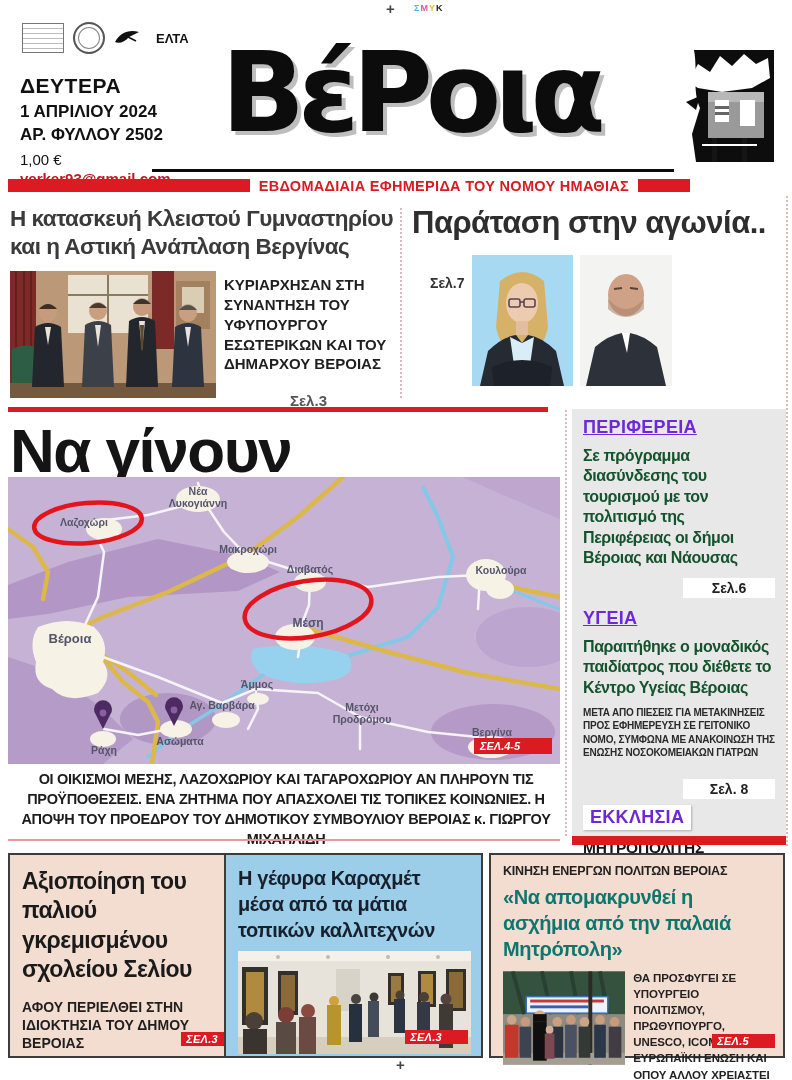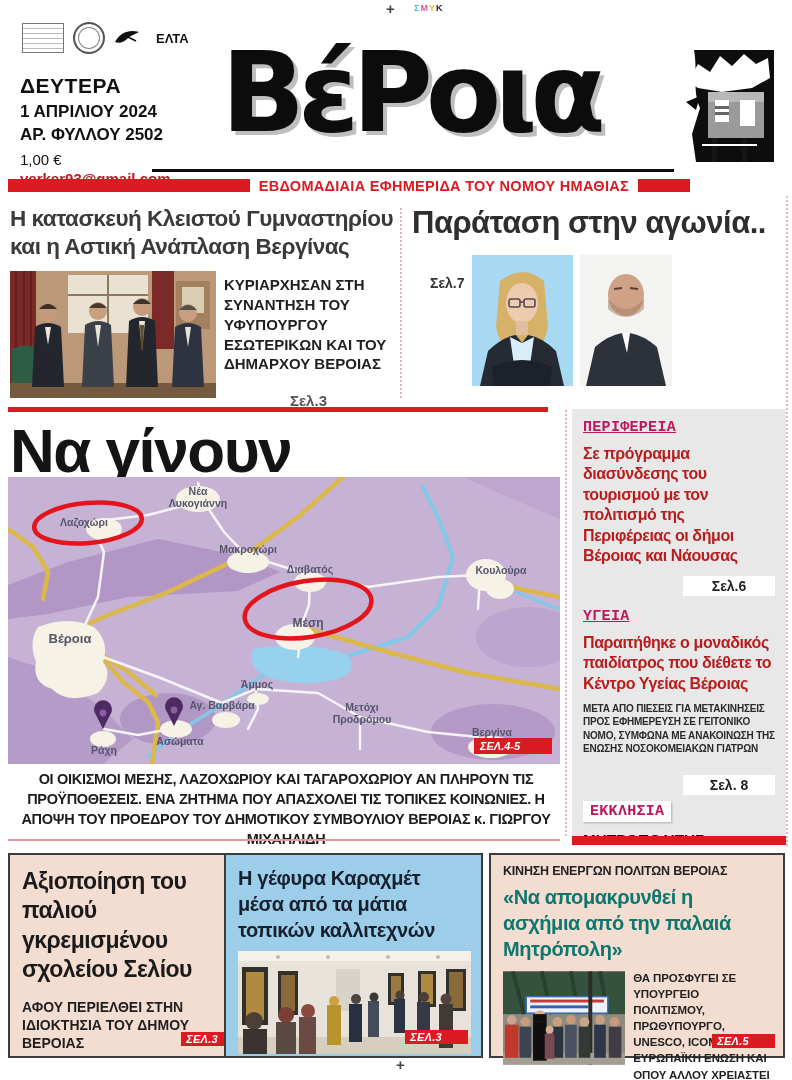--- a/index.html
+++ b/index.html
@@ -63,24 +63,24 @@
   .main-rule{position:absolute;left:8px;top:407px;width:540px;height:5px;background:#db1a21;}
   .main-headline{position:absolute;left:10px;top:415px;width:552px;font-size:62px;font-weight:bold;
       color:#141414;letter-spacing:-1.5px;}
   .map-wrap{position:absolute;left:8px;top:477px;width:552px;height:287px;}
   .caption{position:absolute;left:16px;top:769px;width:540px;text-align:center;font-size:14.5px;
       font-weight:bold;color:#1c1c1c;line-height:1.38;letter-spacing:-.3px;}
 
   
   .sidebar{position:absolute;left:572px;top:409px;width:214px;height:428px;background:#e8e8e8;
       box-sizing:border-box;padding:8px 11px;}
-  .sb-tag{display:inline-block;color:#be185d;font-weight:bold;font-size:15px;
-      text-decoration:underline;letter-spacing:.3px;font-family:Liberation Mono, monospace;}
+  .sb-tag{display:inline-block;color:#6d28d9;font-weight:bold;font-size:18px;
+      text-decoration:underline;letter-spacing:.3px;}
   .sb-tag.chip{background:#fff;text-decoration:none;padding:2px 7px;box-shadow:1px 1px 2px rgba(0,0,0,.25);}
-  .sb-h{font-size:16px;font-weight:bold;color:#b91c1c;line-height:1.28;letter-spacing:-.4px;margin-top:8px;}
+  .sb-h{font-size:16px;font-weight:bold;color:#14532d;line-height:1.28;letter-spacing:-.4px;margin-top:8px;}
   .sb-pageref{background:#fff;width:92px;margin-left:auto;text-align:center;font-weight:bold;
       font-size:14px;color:#222;padding:2px 0;margin-top:9px;}
   .sb-deck{font-size:10px;font-weight:bold;color:#2a2a2a;line-height:1.32;margin-top:8px;letter-spacing:-.2px;}
   .sb-kicker{font-size:15.5px;font-weight:bold;color:#161616;margin-top:9px;letter-spacing:-.2px;}
   .church-row{display:flex;gap:8px;margin-top:8px;}
   .church-col{flex:1;}
   .quote{font-size:15px;font-weight:bold;color:#161616;line-height:1.3;letter-spacing:-.3px;margin-top:4px;}
   .sb-bottom-bar{position:absolute;left:572px;top:836px;width:214px;height:9px;background:#db1a21;}
   .left-bottom-rule{position:absolute;left:8px;top:839px;width:552px;height:2px;background:#e9999d;}
 

